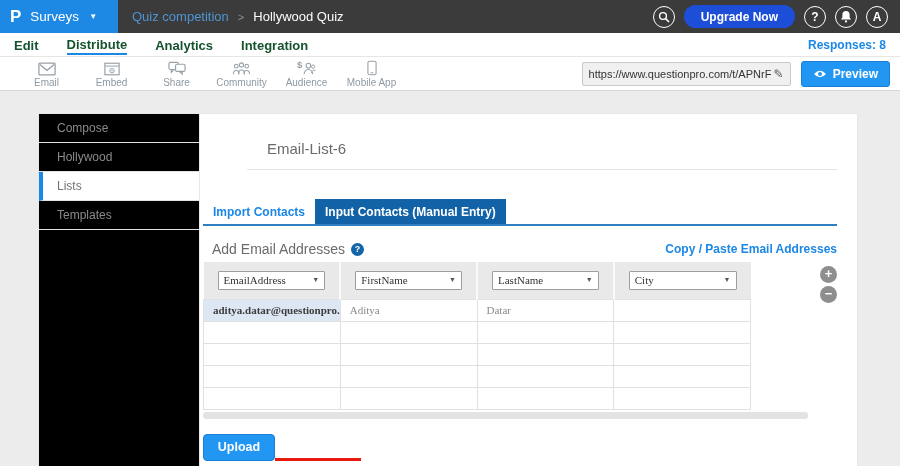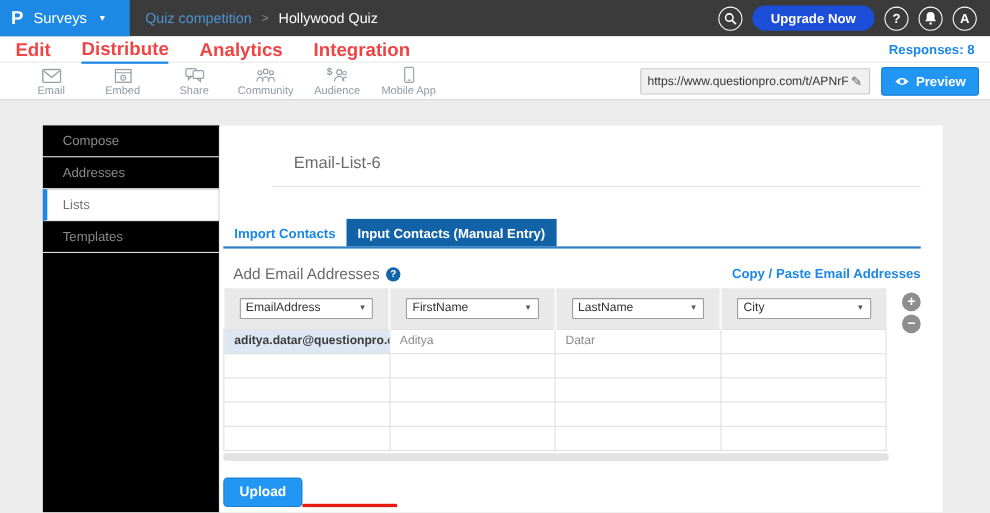--- a/index.html
+++ b/index.html
@@ -20,21 +20,21 @@
   .crumb .c2 { color:#fdfdfd; }
   .top-right { margin-left:auto; display:flex; align-items:center; gap:9px; padding-right:12px; }
   .circle-btn { width:22px; height:22px; border:1.5px solid #fff; border-radius:50%;
     display:flex; align-items:center; justify-content:center; color:#fff;
     font-size:12px; font-weight:bold; }
   .upgrade { background:#1d4ed8; color:#fff; border-radius:12px; height:23px;
     padding:0 17px; font-size:12px; font-weight:bold; display:flex; align-items:center; }
   
   .navrow { height:24px; background:#fff; display:flex; align-items:center;
     padding:0 14px; gap:28px; border-bottom:1px solid #e6e6e6; }
-  .nav-item { font-size:17px; font-weight:bold; color:#ef4444; padding:3px 0 1px; }
+  .nav-item { font-size:13px; font-weight:bold; color:#14532d; padding:3px 0 1px; }
   .nav-item.active { border-bottom:2px solid #1b87e6; }
   .responses { margin-left:auto; font-size:12px; font-weight:bold; color:#1b87e6; }
   
   .toolbar { height:34px; background:#fff; border-bottom:1px solid #d8d8d8;
     display:flex; align-items:center; padding:0 10px 0 14px; }
   .tool { width:65px; display:flex; flex-direction:column; align-items:center; justify-content:center; }
   .tool .ticon { height:16px; display:flex; align-items:flex-end; }
   .tool .tlabel { font-size:10px; color:#8f9aa3; margin-top:1px; white-space:nowrap; }
   .url-wrap { margin-left:auto; display:flex; align-items:center; background:#f0f0f0;
     border:1px solid #c9c9c9; border-radius:2px; height:24px; padding:0 6px; }
@@ -58,21 +58,21 @@
   .tabs-row { display:flex; margin-top:29px; border-bottom:2px solid #2e7ec0; }
   .tab { font-size:12px; font-weight:bold; padding:6px 10px 5px; color:#1b87e6; cursor:pointer; }
   .tab.active { background:#1262a8; color:#fff; }
   .section-row { display:flex; align-items:center; margin-top:15px; }
   .section-title { font-size:14px; color:#6b6b6b; margin-left:9px; }
   .help-dot { width:13px; height:13px; border-radius:50%; background:#1464a8; color:#fff;
     font-size:9px; font-weight:bold; display:flex; align-items:center; justify-content:center;
     margin-left:6px; }
   .copy-link { margin-left:auto; font-size:12px; font-weight:bold; color:#1b87e6; cursor:pointer; }
   .table-zone { display:flex; margin-top:5px; }
-  .grid { width:603px; border-collapse:collapse; table-layout:fixed; }
+  .grid { width:548px; border-collapse:collapse; table-layout:fixed;font-family:Liberation Serif, serif; }
   .grid thead td { background:#e9e9e9; height:37px; border-right:2px solid #fafafa; }
   .grid thead td:last-child { border-right:0; }
   .hsel { margin:0 auto; width:calc(100% - 28px); height:19px; background:#fff;
     border:1px solid #9e9e9e; border-radius:1px; font-size:11px; color:#333;
     display:flex; align-items:center; justify-content:space-between; padding:0 5px; cursor:pointer; }
   .hsel .dd { font-size:7px; color:#555; }
   .grid tbody td { height:22px; border:1px solid #e0e0e0; font-size:11px;
     color:#8b8b8b; padding:0 9px; overflow:hidden; white-space:nowrap; }
   .grid tbody tr:first-child td:first-child { background:#dce7f3; color:#3c3c3c; font-weight:bold; }
   .hscroll { width:605px; height:7px; background:#e3e3e3; margin-top:2px; border-radius:3px; }
@@ -205,21 +205,21 @@
         </svg>
       <span>Preview</span>
     </button>
   </div>
 
   <div class="bodyarea">
     <div class="panel">
 
       <div class="sidebar">
         <div class="side-item">Compose</div>
-        <div class="side-item">Addresses</div>
+        <div class="side-item">Hollywood</div>
         <div class="side-item active">Lists</div>
         <div class="side-item">Templates</div>
       </div>
 
       <div class="content">
         <div class="list-title">Email-List-6</div>
         <div class="title-divider"></div>
 
         <div class="tabs-row">
           <span class="tab">Import Contacts</span>

